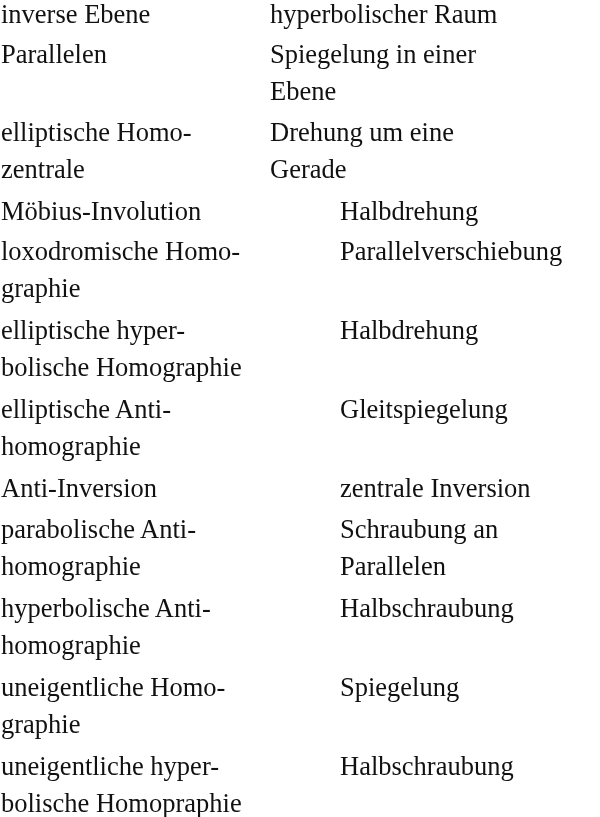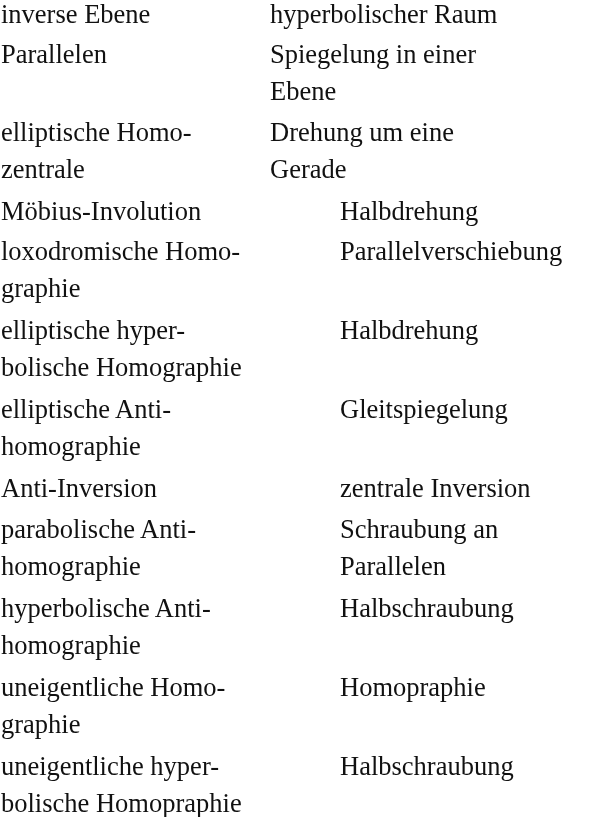--- a/index.html
+++ b/index.html
@@ -65,20 +65,20 @@
 Parallelen</span>
   </div>
   <div class="row" style="top:590px">
     <span class="cell left">hyperbolische Anti-
 homographie</span>
     <span class="cell right-b">Halbschraubung</span>
   </div>
   <div class="row" style="top:669px">
     <span class="cell left">uneigentliche Homo-
 graphie</span>
-    <span class="cell right-b">Homopraphie</span>
+    <span class="cell right-b">Spiegelung</span>
   </div>
   <div class="row" style="top:748px">
     <span class="cell left">uneigentliche hyper-
 bolische Homopraphie</span>
     <span class="cell right-b">Halbschraubung</span>
   </div>
 </div>
 
 </body></html>

